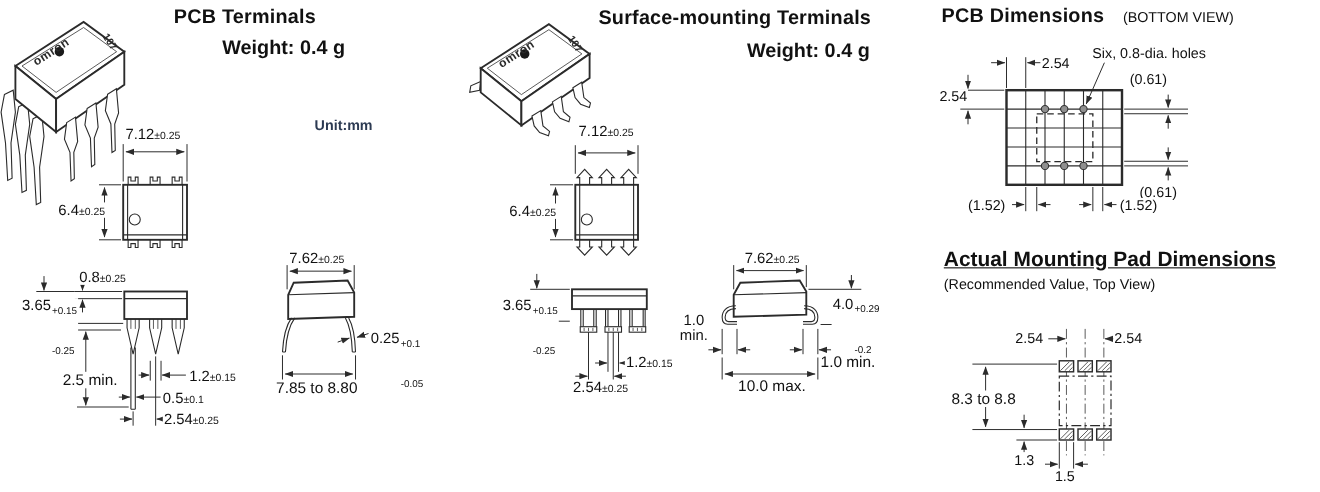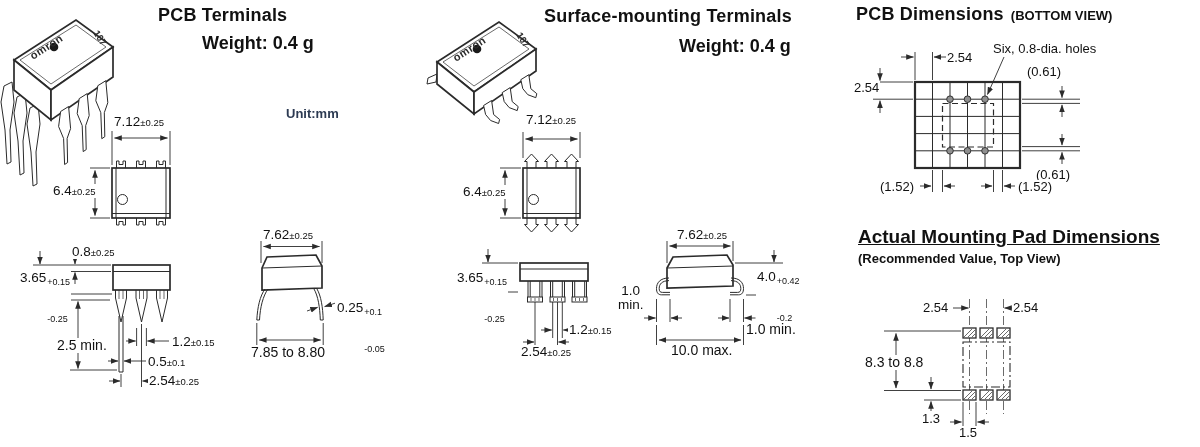--- a/index.html
+++ b/index.html
@@ -14,27 +14,27 @@
   .whitefill{fill:#ffffff;stroke:#2b2b2b;}
   .lbl{position:absolute;white-space:nowrap;line-height:1.05;color:#111;}
   .dim{font-size:13.5px;}
   .dim .tol{font-size:9.5px;}
   .stk{display:inline-flex;flex-direction:column;font-size:9px;line-height:1.05;
        vertical-align:-3px;margin-left:1px;gap:28px;}
   .bg{background:#fff;padding:0 1px;}
   .t1{font-size:18px;font-weight:bold;letter-spacing:0.2px;}
   .t2{font-size:18px;font-weight:bold;}
   .t3{font-size:19px;font-weight:bold;}
-  .sub{font-size:13px;font-weight:bold;}
+  .sub{font-size:13px;font-weight:normal;}
   .unit{font-size:13px;font-weight:bold;}
   .f14{font-size:14px;}
   .f13{font-size:13px;}
   .two{text-align:center;font-size:13.5px;}
   .mark3d{font-family:"Liberation Sans",sans-serif;font-weight:bold;fill:#2b2b2b;}
-  .titlerow{display:flex;align-items:baseline;gap:7px;}
+  .titlerow{display:flex;align-items:baseline;gap:17px;}
 </style>
 </head>
 <body>
 
 <div id="canvas">
 
 <svg width="1200" height="447" viewBox="0 0 1200 447">
   <defs>
     <marker id="ah" viewBox="0 0 10 10" refX="9" refY="5" markerWidth="9" markerHeight="9" orient="auto-start-reverse">
       <path d="M0,1.5 L9.5,5 L0,8.5 z" fill="#2b2b2b"></path>
@@ -339,21 +339,21 @@
         </span></div>
   <div class="lbl dim bg" style="left:568px;top:323px;"><span>1.2</span><span class="tol">±0.15</span></div>
   <div class="lbl dim bg" style="left:520px;top:345px;"><span>2.54</span><span class="tol">±0.25</span></div>
 
   <div class="lbl two bg" style="left:617px;top:284px;">
         <div>1.0</div>
         <div>min.</div>
       </div>
   <div class="lbl dim bg" style="left:676px;top:228px;"><span>7.62</span><span class="tol">±0.25</span></div>
   <div class="lbl dim bg" style="left:756px;top:270px;"><span>4.0</span><span class="stk">
-          <span>+0.42</span>
+          <span>+0.29</span>
           <span>-0.2</span>
         </span></div>
   <div class="lbl f14 bg" style="left:745px;top:322px;">1.0 min.</div>
   <div class="lbl f14 bg" style="left:670px;top:343px;">10.0 max.</div>
 </div>
 
 <div>
   <div class="lbl titlerow" style="left:856px;top:5px;">
     <span class="t1">PCB Dimensions</span>
     <span class="sub">(BOTTOM VIEW)</span>

